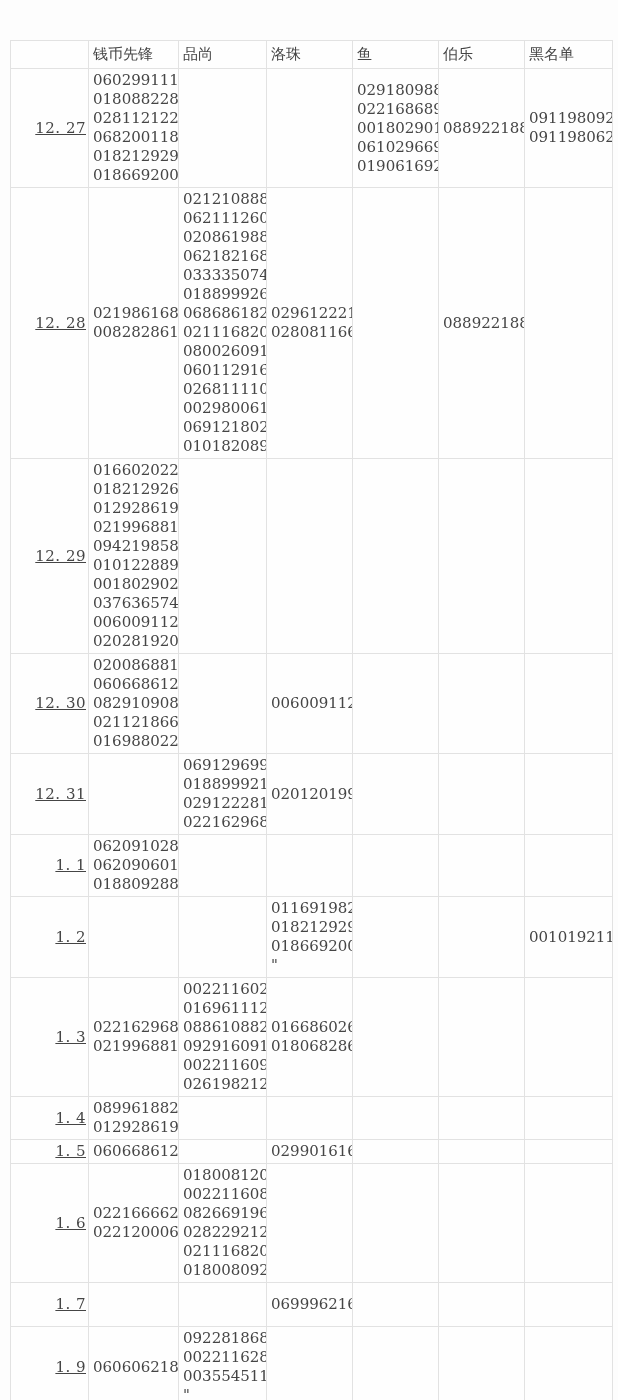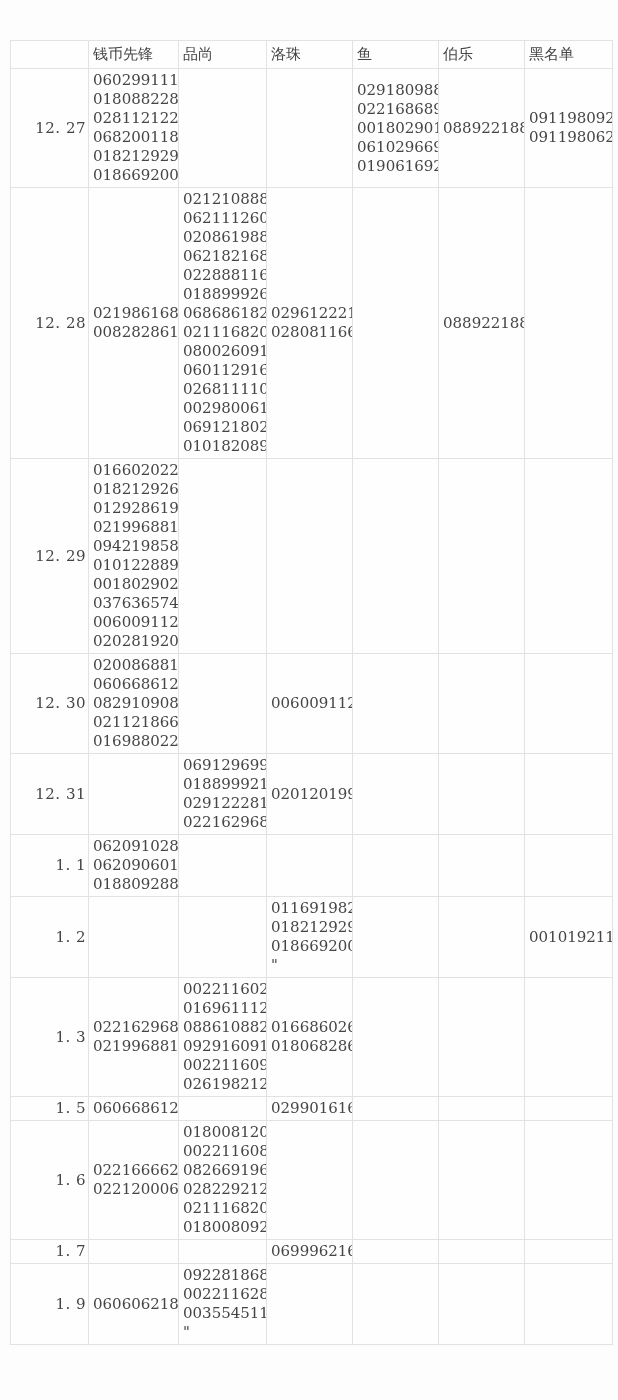--- a/index.html
+++ b/index.html
@@ -35,20 +35,21 @@
     word-break: break-all;
   }
   table.sheet th {
     text-align: left;
     height: 23px;
   }
   td.date-cell {
     text-align: right;
     padding-right: 3px;
     letter-spacing: 0.5px;
+    text-decoration: underline;
   }
   td .line { white-space: nowrap; }
   
   tbody tr:nth-child(12) { height: 44px; }
   tbody tr:nth-child(13) { height: 23px; }
 </style>
 </head>
 <body>
 
 <div class="page">
@@ -105,21 +106,21 @@
           <td class="date-cell">12. 28</td>
           <td>
             <div class="line">021986168</div>
             <div class="line">008282861</div>
           </td>
           <td>
             <div class="line">021210888</div>
             <div class="line">062111260</div>
             <div class="line">020861988</div>
             <div class="line">062182168</div>
-            <div class="line">022888116</div>
+            <div class="line">033335074</div>
             <div class="line">018899926</div>
             <div class="line">068686182</div>
             <div class="line">021116820</div>
             <div class="line">080026091</div>
             <div class="line">060112916</div>
             <div class="line">026811110</div>
             <div class="line">002980061</div>
             <div class="line">069121802</div>
             <div class="line">010182089</div>
           </td>
@@ -231,20 +232,32 @@
           </td>
           <td>
             <div class="line">016686026</div>
             <div class="line">018068286</div>
           </td>
           <td></td>
           <td></td>
           <td></td>
         </tr>
         <tr>
+          <td class="date-cell">1. 4</td>
+          <td>
+            <div class="line">089961882</div>
+            <div class="line">012928619</div>
+          </td>
+          <td></td>
+          <td></td>
+          <td></td>
+          <td></td>
+          <td></td>
+        </tr>
+        <tr>
           <td class="date-cell">1. 5</td>
           <td>
             <div class="line">060668612</div>
           </td>
           <td></td>
           <td>
             <div class="line">029901616</div>
           </td>
           <td></td>
           <td></td>

